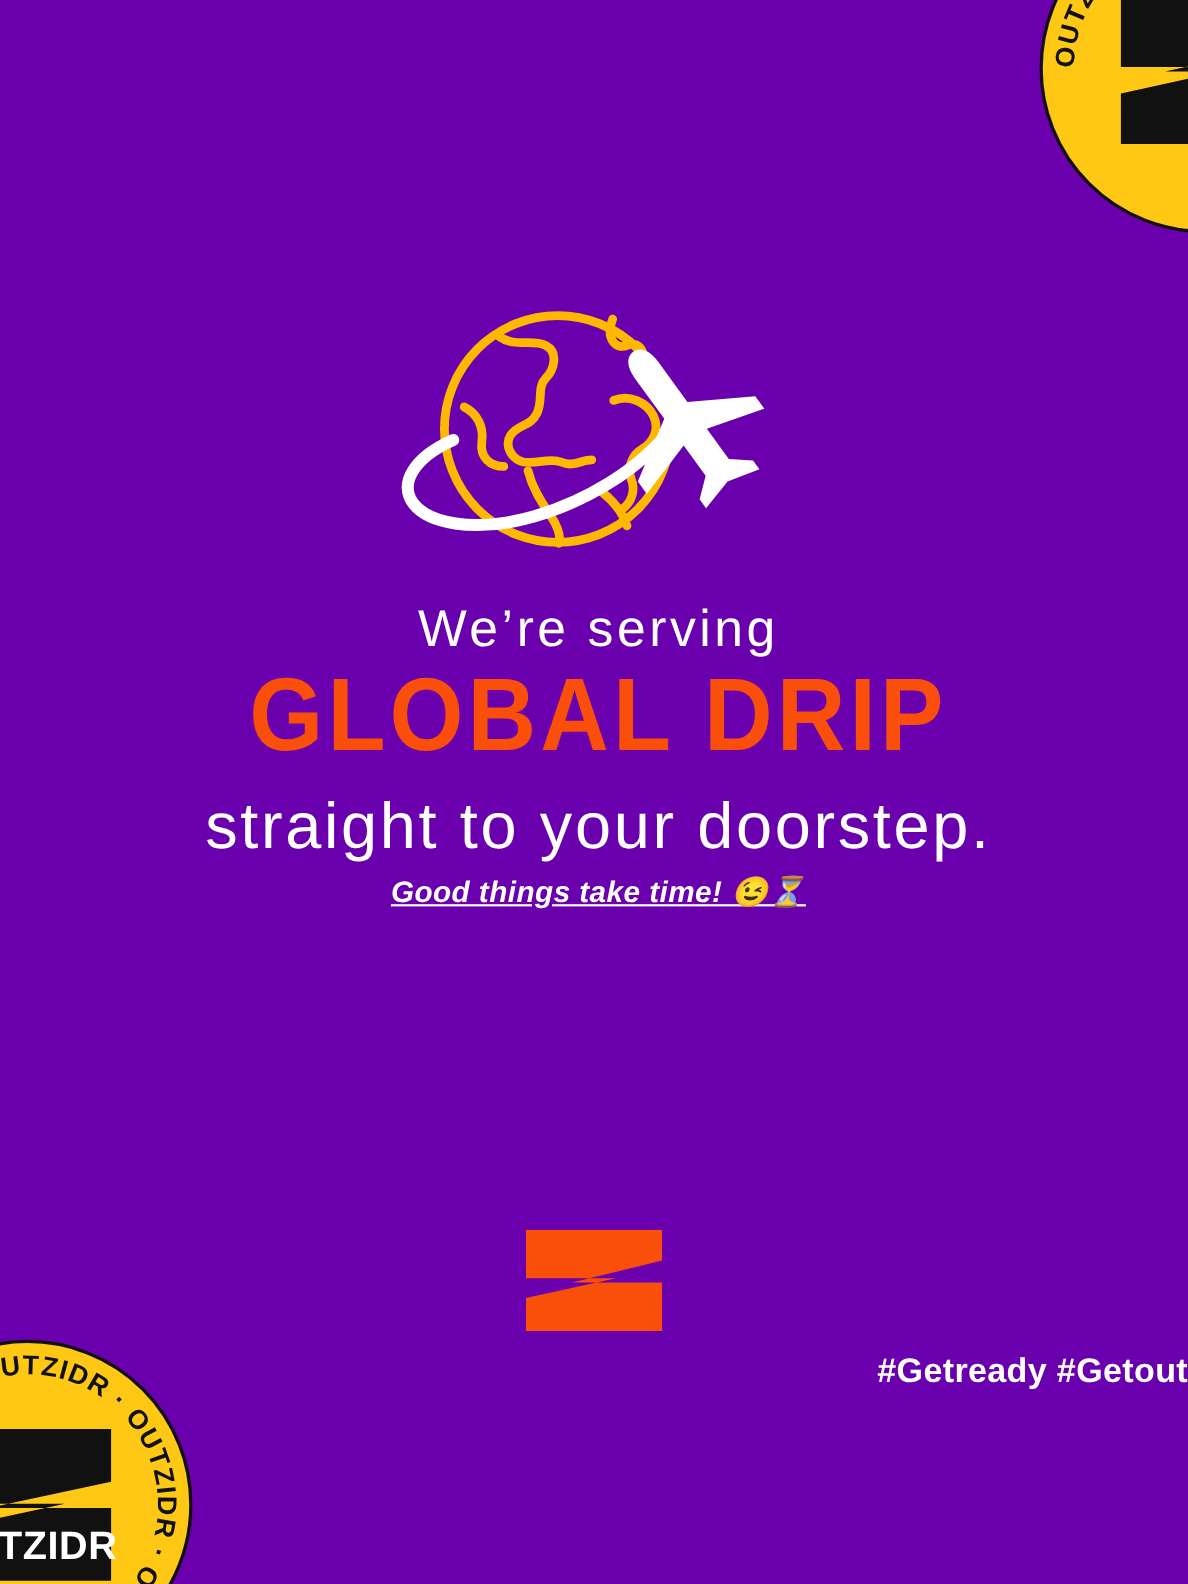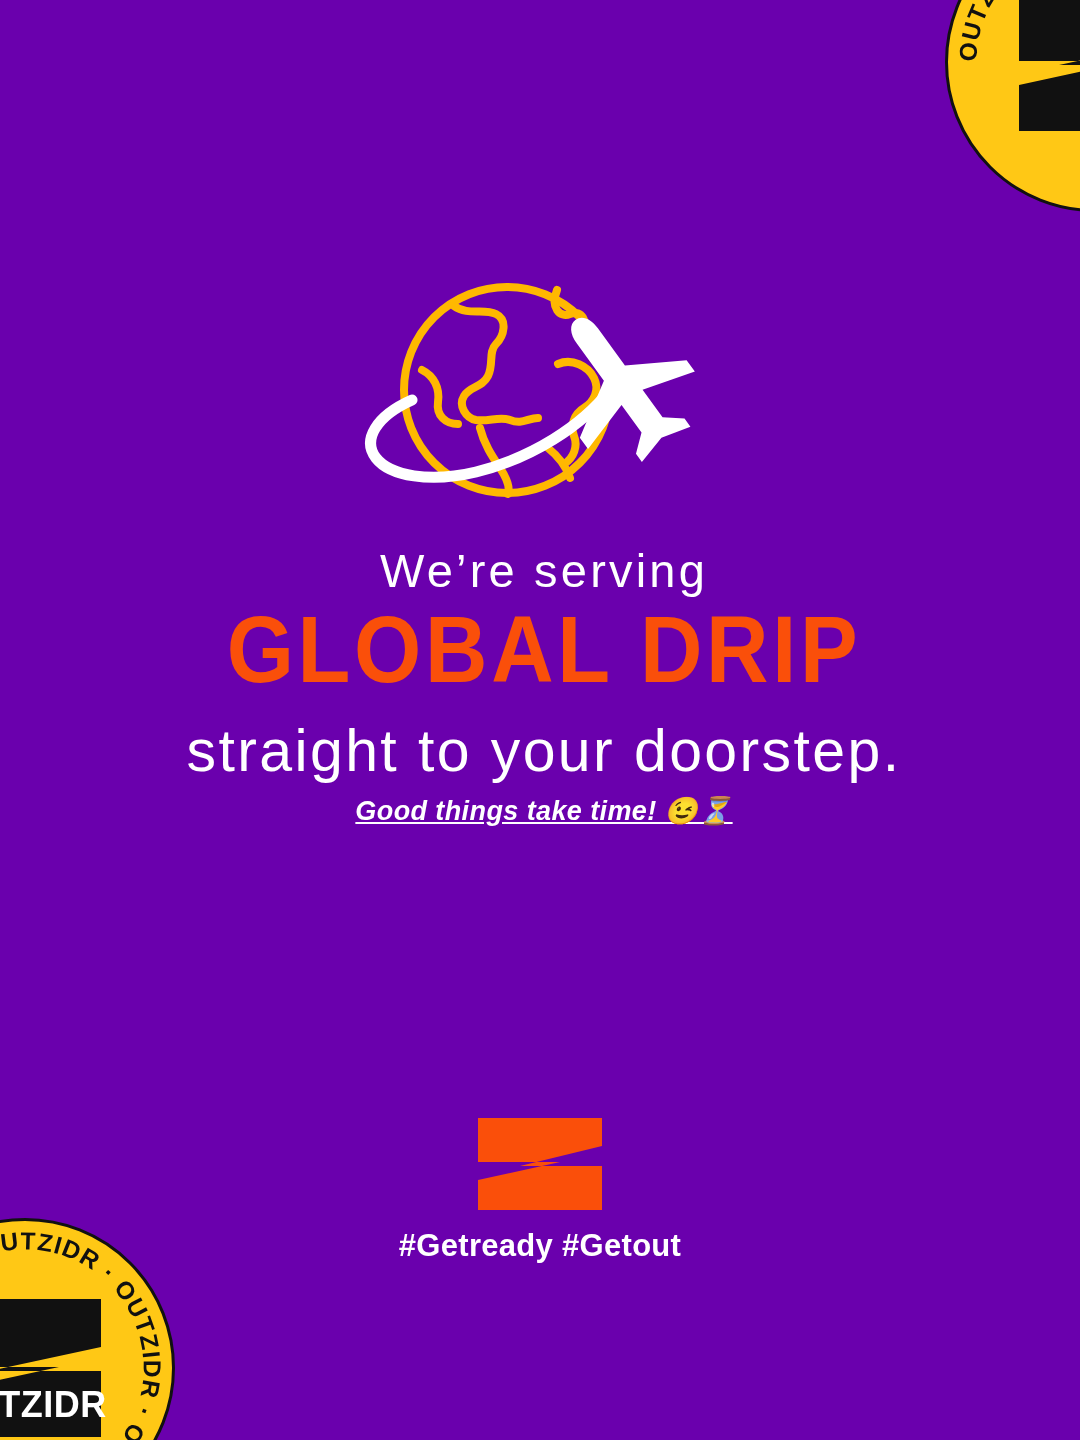--- a/index.html
+++ b/index.html
@@ -121,21 +121,21 @@
     letter-spacing: 0.4px;
     text-decoration: underline;
   }
 
   
   .footer {
     position: absolute;
     left: 0;
     top: 1118px;
     width: 1080px;
-    text-align: center;
+    text-align: right;
   }
   .footer-mark {
     width: 124px;
     height: 92px;
     margin: 0 auto;
   }
   .footer-mark svg { display: block; width: 100%; height: 100%; }
   .footer-tags {
     margin-top: 18px;
     color: #ffffff;

